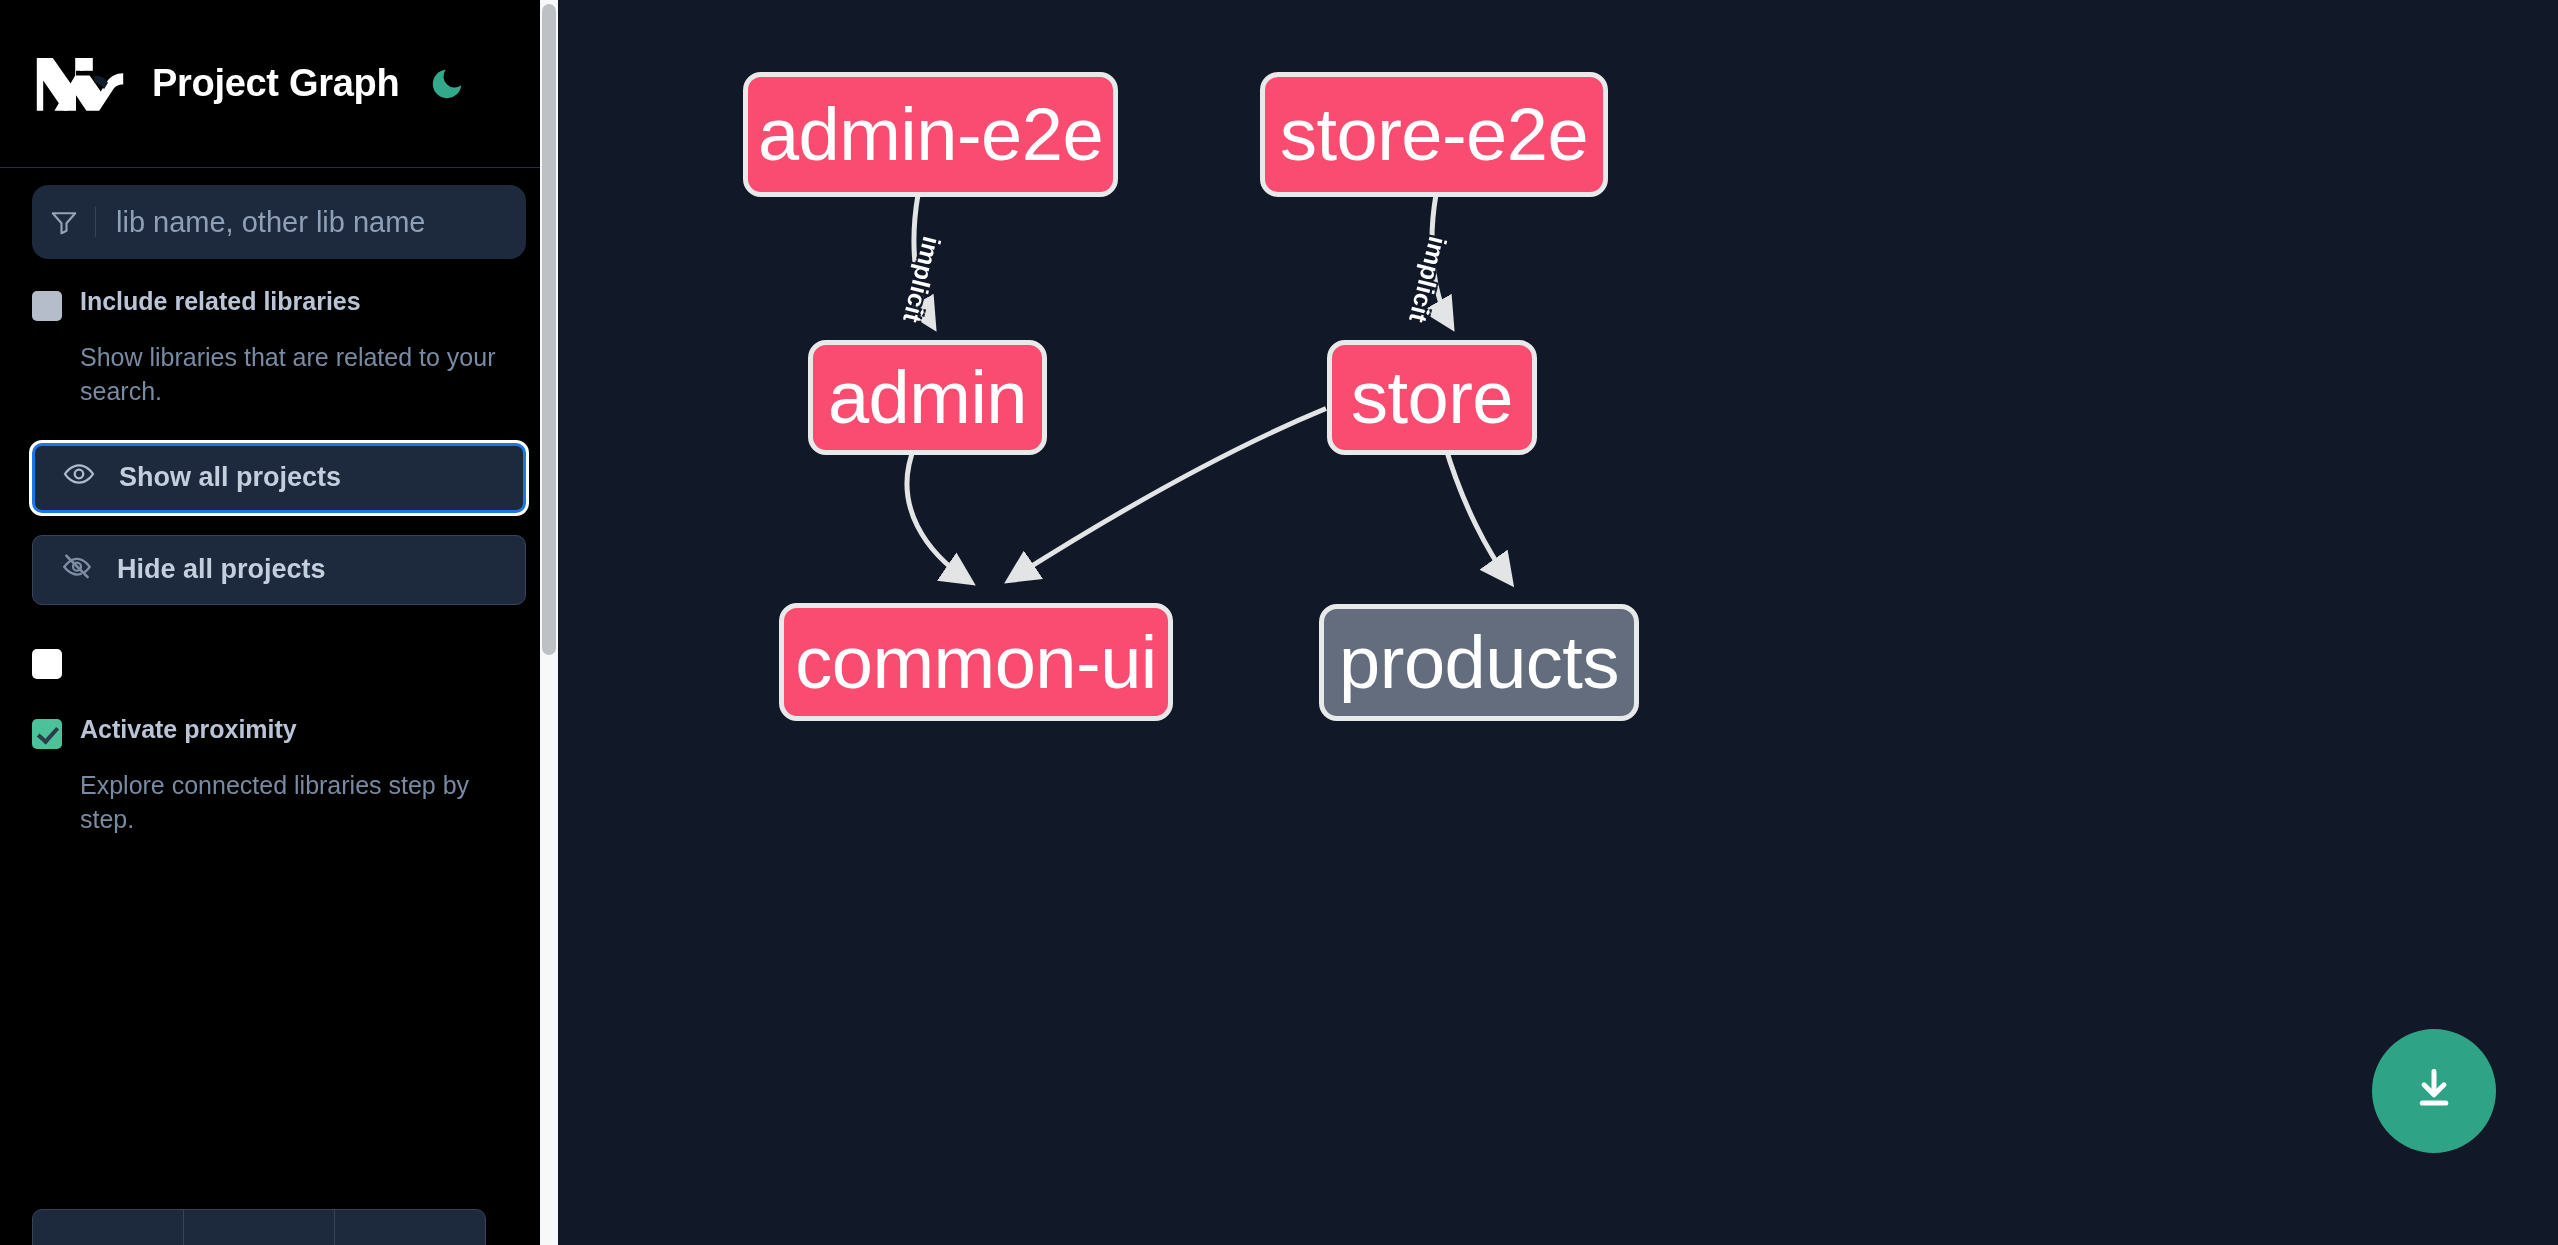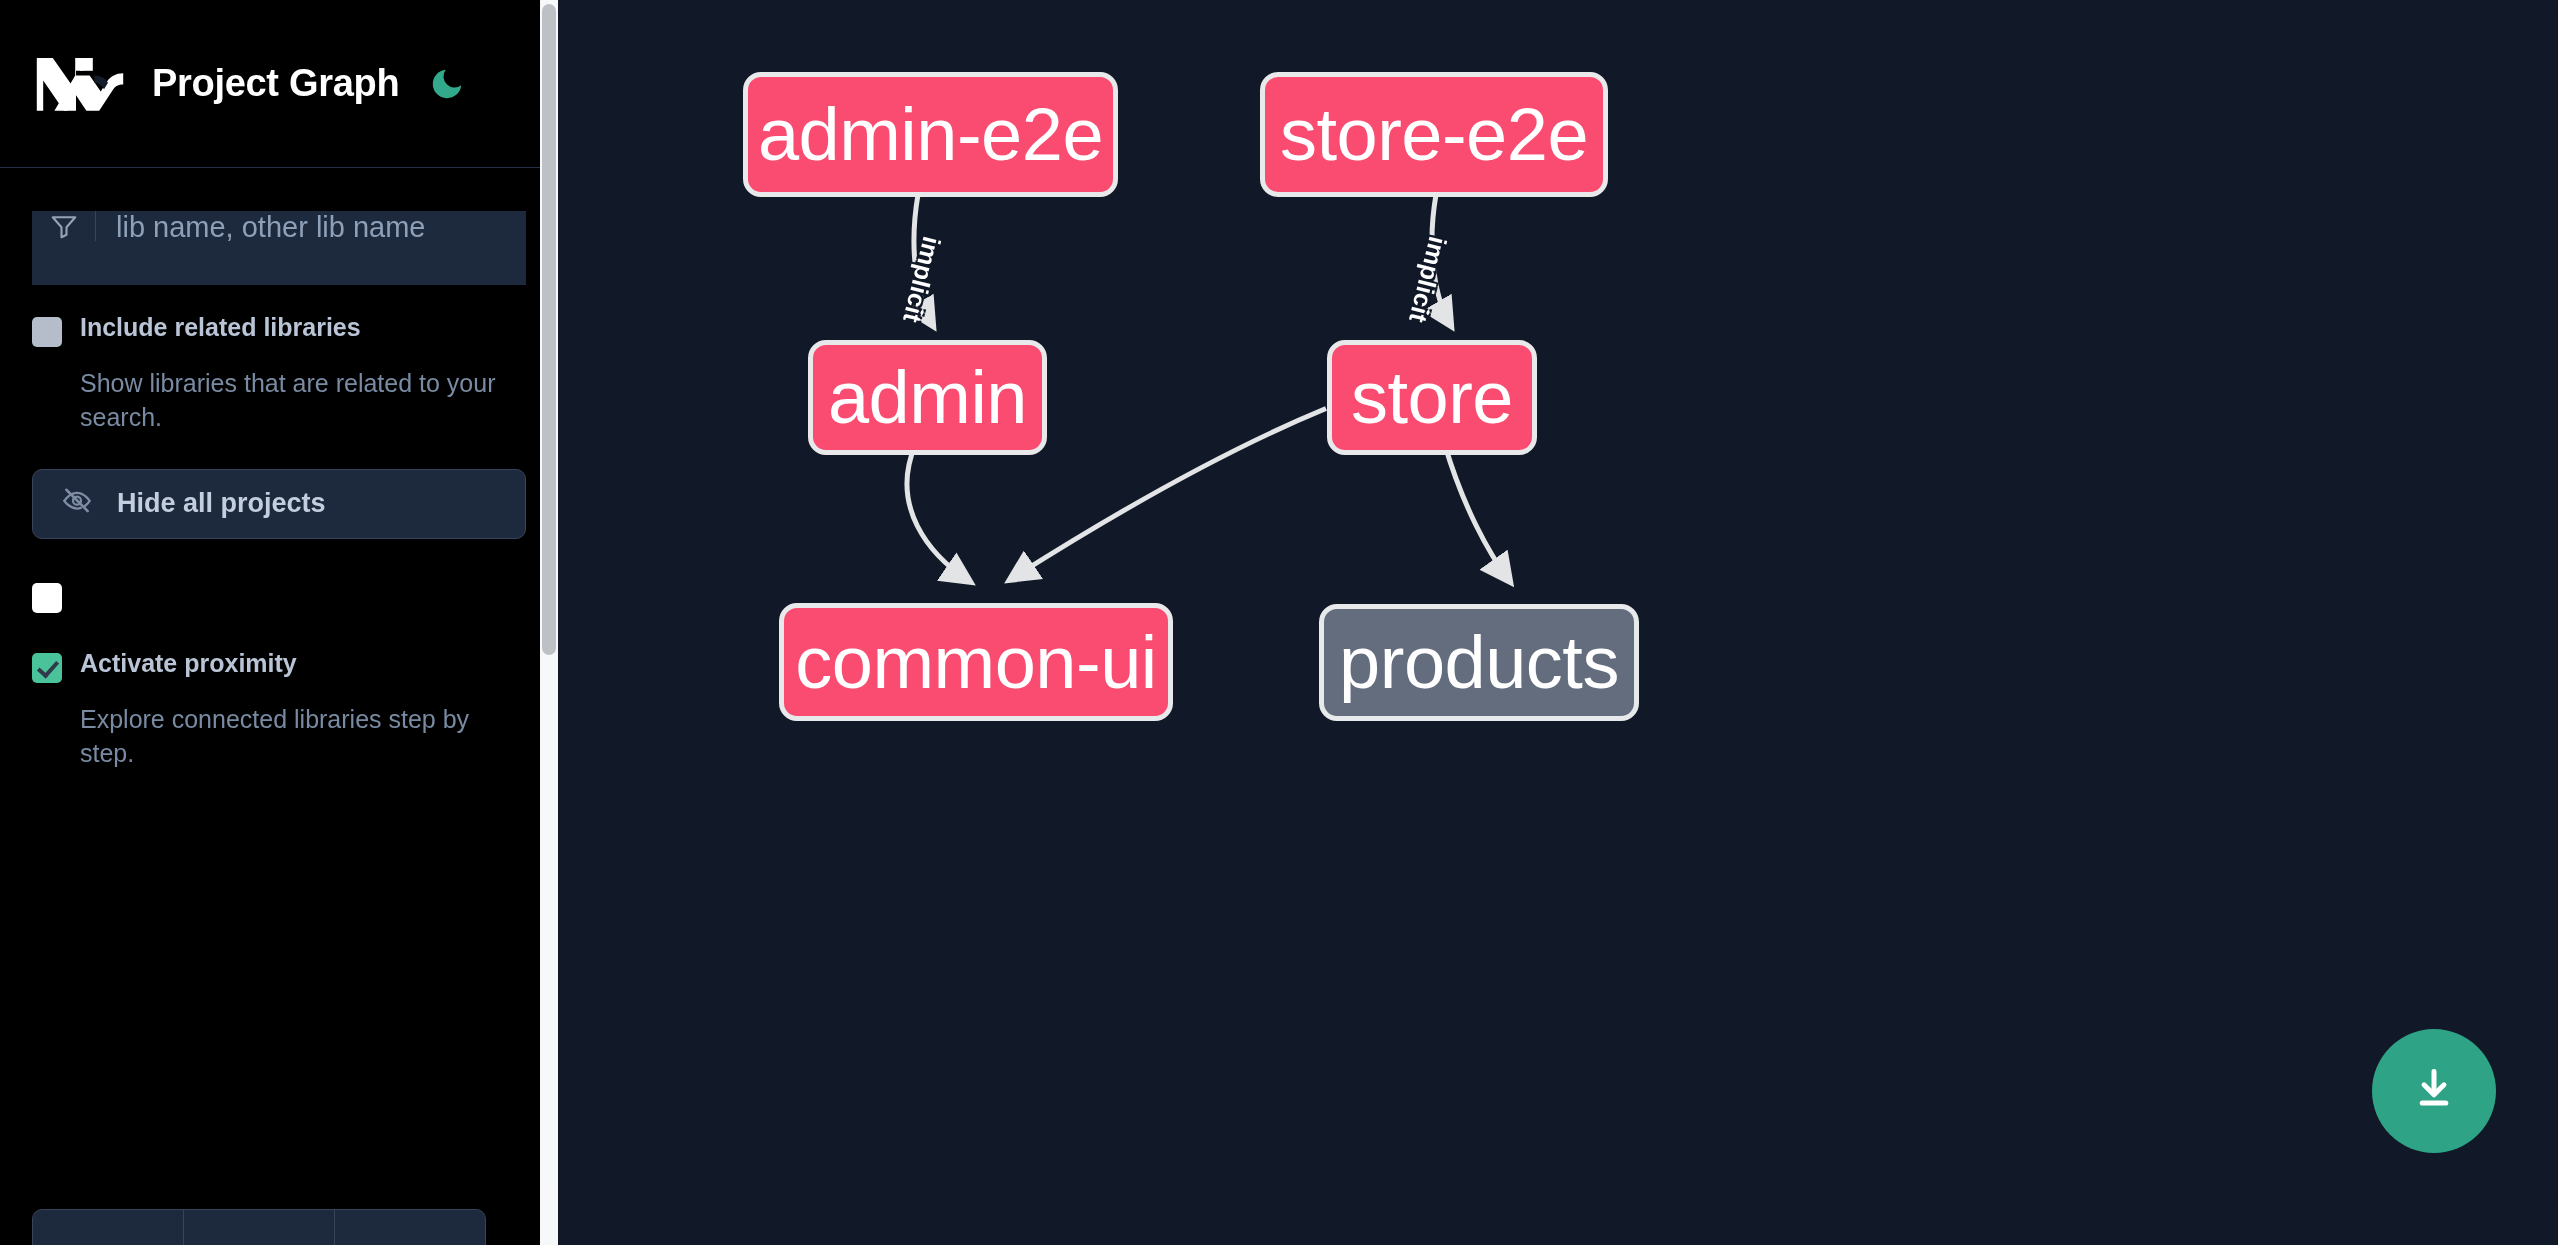--- a/index.html
+++ b/index.html
@@ -62,26 +62,26 @@
     padding-top: 35px;
     height: 60px;
   }
   .blurb-text {
     font-size: 25px;
     color: #9aa8bd;
     white-space: nowrap;
   }
 
   .search-row {
-    margin-top: 43px;
+    margin-top: 17px;
     height: 74px;
     display: flex;
-    align-items: flex-start;
+    align-items: center;
     background: #1d293c;
-    border-radius: 0;
+    border-radius: 16px;
     overflow: hidden;
   }
   .search-icon-box {
     width: 64px;
     display: flex; align-items: center; justify-content: center;
     border-right: 1px solid #36455c;
   }
   .search-input {
     flex: 1;
     background: transparent;
@@ -283,20 +283,29 @@
           <span class="cbox gray"></span>
           <div>
             <div class="check-label">Include related libraries</div>
             <div class="check-desc">Show libraries that are related to your search.</div>
           </div>
         </div>
       </div>
 
       <div class="btn-stack">
 
+        <div class="gbtn focused">
+          <span class="ico">
+            <svg viewBox="0 0 24 24" width="32" height="32" aria-hidden="true">
+              <path d="M1.5 12S5.5 5.5 12 5.5 22.5 12 22.5 12 18.5 18.5 12 18.5 1.5 12 1.5 12z" fill="none" stroke="#aebacd" stroke-width="1.7"></path>
+              <circle cx="12" cy="12" r="3.2" fill="none" stroke="#aebacd" stroke-width="1.7"></circle>
+            </svg>
+          </span>
+          <span>Show all projects</span>
+        </div>
 
 
         <div class="gbtn">
           <span class="ico">
             <svg viewBox="0 0 24 24" width="32" height="32" aria-hidden="true">
               <path d="M2.5 12.6S6.3 6.6 12 6.6s9.5 6 9.5 6-1.3 2.2-3.6 3.9" fill="none" stroke="#7e8da3" stroke-width="1.7" stroke-linecap="round"></path>
               <path d="M14.9 17.9c-.9.3-1.9.5-2.9.5-5.7 0-9.5-5.8-9.5-5.8" fill="none" stroke="#7e8da3" stroke-width="1.7" stroke-linecap="round"></path>
               <circle cx="12" cy="12.5" r="3" fill="none" stroke="#7e8da3" stroke-width="1.7"></circle>
               <line x1="4" y1="4.3" x2="20" y2="20.3" stroke="#7e8da3" stroke-width="1.9" stroke-linecap="round"></line>
             </svg>

